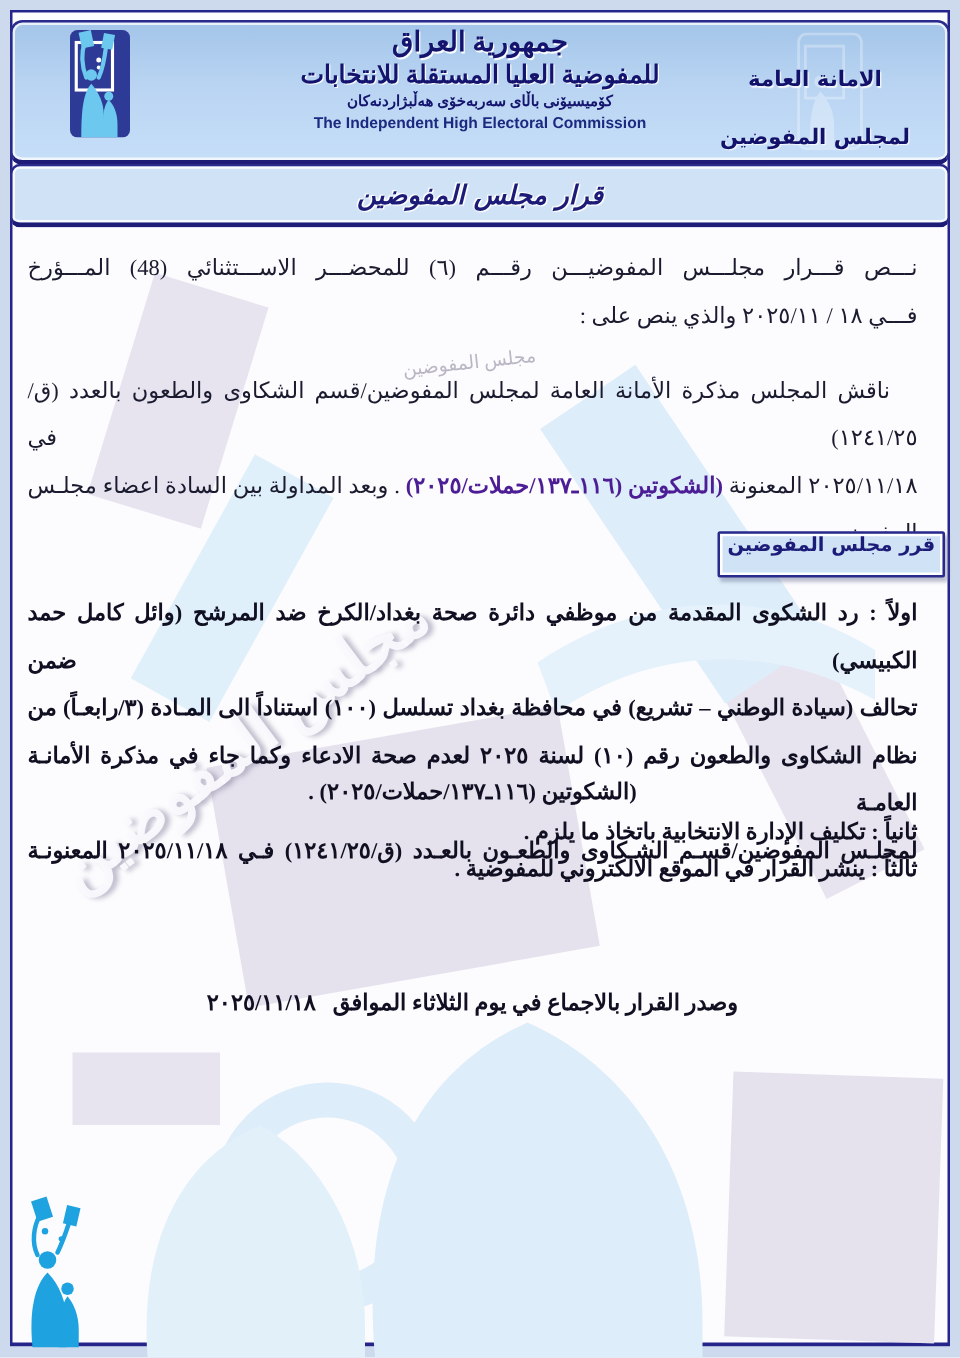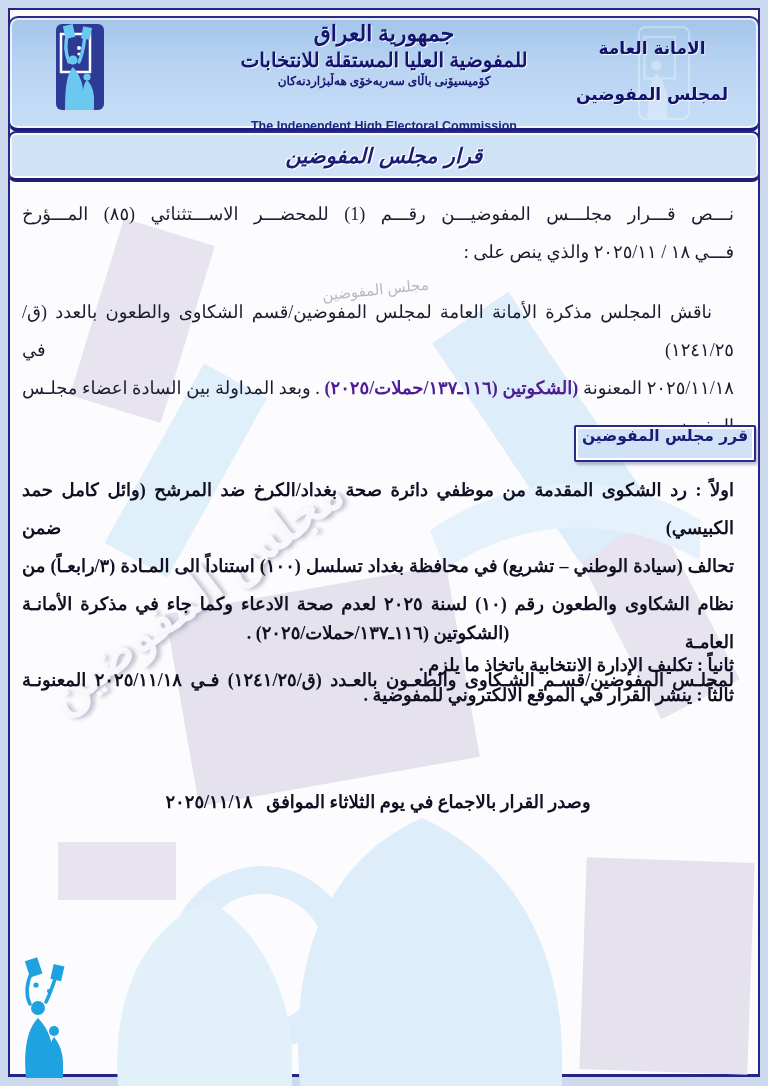--- a/index.html
+++ b/index.html
@@ -16,22 +16,22 @@
       box-shadow:inset 0 0 0 2px rgba(255,255,255,.75);}
   .logo{position:absolute;left:46px;top:6px;width:48px;height:86px;}
   .hdr-center{position:absolute;left:50%;top:2px;transform:translateX(-50%);
       width:340px;text-align:center;color:#14146e;}
   .hdr-line1{font-size:22px;font-weight:bold;line-height:28px;
       text-shadow:1px 1px 0 rgba(255,255,255,.9);}
   .hdr-line2{font-size:20px;font-weight:bold;line-height:24px;
       text-shadow:1px 1px 0 rgba(255,255,255,.9);}
   .hdr-line3{font-size:12px;font-weight:bold;line-height:18px;color:#15156f;}
   .hdr-line4{font-family:"Liberation Sans","DejaVu Sans",sans-serif;
-      font-size:12.5px;font-weight:bold;line-height:16px;color:#1b2a80;margin-top:28px;}
-  .hdr-right{position:absolute;right:22px;top:12px;width:168px;text-align:center;
+      font-size:12.5px;font-weight:bold;line-height:16px;color:#1b2a80;}
+  .hdr-right{position:absolute;right:22px;top:28px;width:168px;text-align:center;
       color:#12126a;font-weight:bold;font-size:17px;
       font-family:"DejaVu Sans","Liberation Sans",sans-serif;
       text-shadow:1px 1px 1px rgba(255,255,255,.85);}
   .hdr-right .l1{margin-top:8px;}
   .hdr-right .l2{margin-top:26px;}
   .hdr-right-wm{position:absolute;right:55px;top:8px;opacity:.30;}
   
   .title-bar{position:absolute;left:8px;right:8px;top:131px;height:45px;
       border:2px solid #2a2a8c;border-bottom:4px solid #1d1d78;border-radius:8px;
       background:#cfe2f6;box-shadow:inset 0 0 0 2px rgba(255,255,255,.85);
@@ -132,21 +132,21 @@
     <div class="l1">الامانة العامة</div>
     <div class="l2">لمجلس المفوضين</div>
   </div>
 </div>
 
 <div class="title-bar">
   <span class="t">قرار مجلس المفوضين</span>
 </div>
 
 <div class="doc-text p-intro">
-  <div class="jline">نـــص قـــرار مجلـــس المفوضيـــن رقـــم (1) للمحضـــر الاســـتثنائي (٨٥) المـــؤرخ</div>
+  <div class="jline">نـــص قـــرار مجلـــس المفوضيـــن رقـــم (٦) للمحضـــر الاســـتثنائي (48) المـــؤرخ</div>
   <div class="rline">فـــي ١٨ / ٢٠٢٥/١١ والذي ينص على :</div>
 </div>
 
 <div class="doc-text p-disc">
   <div class="jline indent">ناقش المجلس مذكرة الأمانة العامة لمجلس المفوضين/قسم الشكاوى والطعون بالعدد (ق/١٢٤١/٢٥) في</div>
   <div class="jline"><span>٢٠٢٥/١١/١٨ المعنونة </span><span class="bold">(الشكوتين (١١٦ـ١٣٧/حملات/٢٠٢٥)</span><span> . وبعد المداولة بين السادة اعضاء مجلـس</span></div>
   <div class="rline">المفوضين .</div>
 </div>
 
 <div class="badge">

